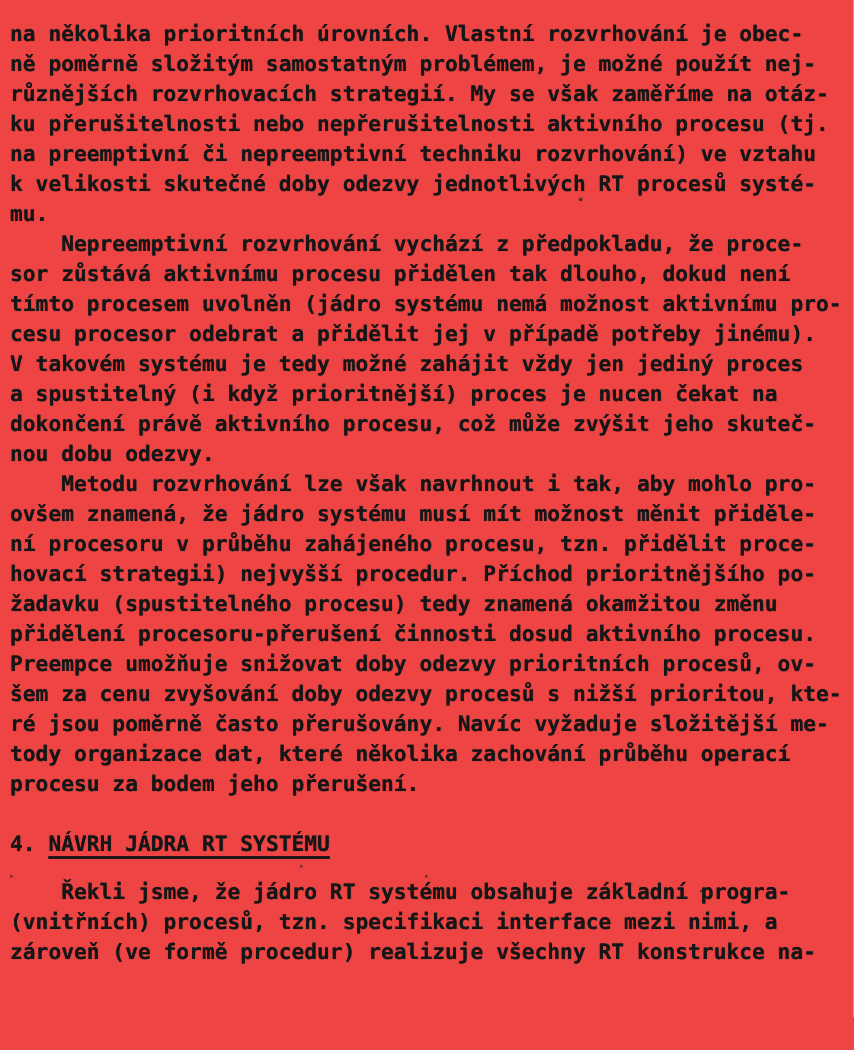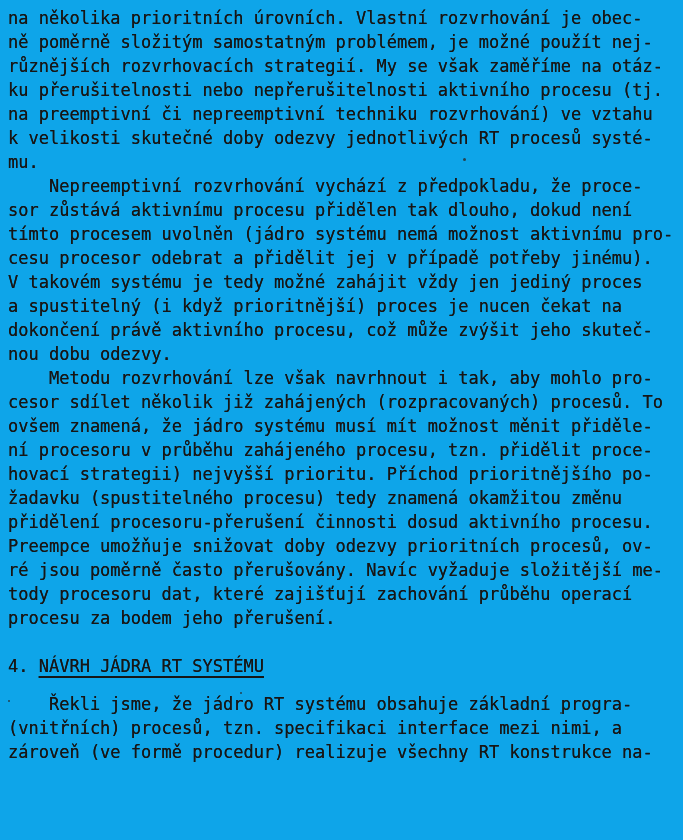--- a/index.html
+++ b/index.html
@@ -10,25 +10,25 @@
   body {
     width: 683px;
     height: 840px;
     overflow: hidden;
     position: relative;
   }
   .page {
     box-sizing: border-box;
     width: 683px;
     height: 840px;
-    padding: 6px 4px 0 8px;
-    background: #0ea5e9;
+    padding: 16px 4px 0 8px;
+    background: #ef4444;
     color: #161616;
     font-family: "DejaVu Sans Mono", "Liberation Mono", monospace;
-    font-weight: 400;
+    font-weight: 700;
     font-size: 17px;
     line-height: 24px;
     position: relative;
   }
   .paragraph { margin: 0; }
   .line {
     white-space: pre;
     height: 24px;
     text-shadow: 0 0 0.6px #222;
   }
@@ -71,29 +71,29 @@
         <div class="line">sor zůstává aktivnímu procesu přidělen tak dlouho, dokud není</div>
         <div class="line">tímto procesem uvolněn (jádro systému nemá možnost aktivnímu pro-</div>
         <div class="line">cesu procesor odebrat a přidělit jej v případě potřeby jinému).</div>
         <div class="line">V takovém systému je tedy možné zahájit vždy jen jediný proces</div>
         <div class="line">a spustitelný (i když prioritnější) proces je nucen čekat na</div>
         <div class="line">dokončení právě aktivního procesu, což může zvýšit jeho skuteč-</div>
         <div class="line">nou dobu odezvy.</div>
       </div>
       <div class="paragraph">
         <div class="line">    Metodu rozvrhování lze však navrhnout i tak, aby mohlo pro-</div>
-        <div class="line">cesor sdílet několik již zahájených (rozpracovaných) procesů. To</div>
         <div class="line">ovšem znamená, že jádro systému musí mít možnost měnit přiděle-</div>
         <div class="line">ní procesoru v průběhu zahájeného procesu, tzn. přidělit proce-</div>
-        <div class="line">hovací strategii) nejvyšší prioritu. Příchod prioritnějšího po-</div>
+        <div class="line">hovací strategii) nejvyšší procedur. Příchod prioritnějšího po-</div>
         <div class="line">žadavku (spustitelného procesu) tedy znamená okamžitou změnu</div>
         <div class="line">přidělení procesoru-přerušení činnosti dosud aktivního procesu.</div>
         <div class="line">Preempce umožňuje snižovat doby odezvy prioritních procesů, ov-</div>
+        <div class="line">šem za cenu zvyšování doby odezvy procesů s nižší prioritou, kte-</div>
         <div class="line">ré jsou poměrně často přerušovány. Navíc vyžaduje složitější me-</div>
-        <div class="line">tody procesoru dat, které zajišťují zachování průběhu operací</div>
+        <div class="line">tody organizace dat, které několika zachování průběhu operací</div>
         <div class="line">procesu za bodem jeho přerušení.</div>
       </div>
       <div class="heading"><span>4. </span><span class="heading-title">NÁVRH JÁDRA RT SYSTÉMU</span></div>
       <div class="paragraph">
         <div class="line">    Řekli jsme, že jádro RT systému obsahuje základní progra-</div>
         <div class="line">(vnitřních) procesů, tzn. specifikaci interface mezi nimi, a</div>
         <div class="line">zároveň (ve formě procedur) realizuje všechny RT konstrukce na-</div>
       </div>
     </div>
   <div class="speck" style="left:463px; top:158px;"></div>

